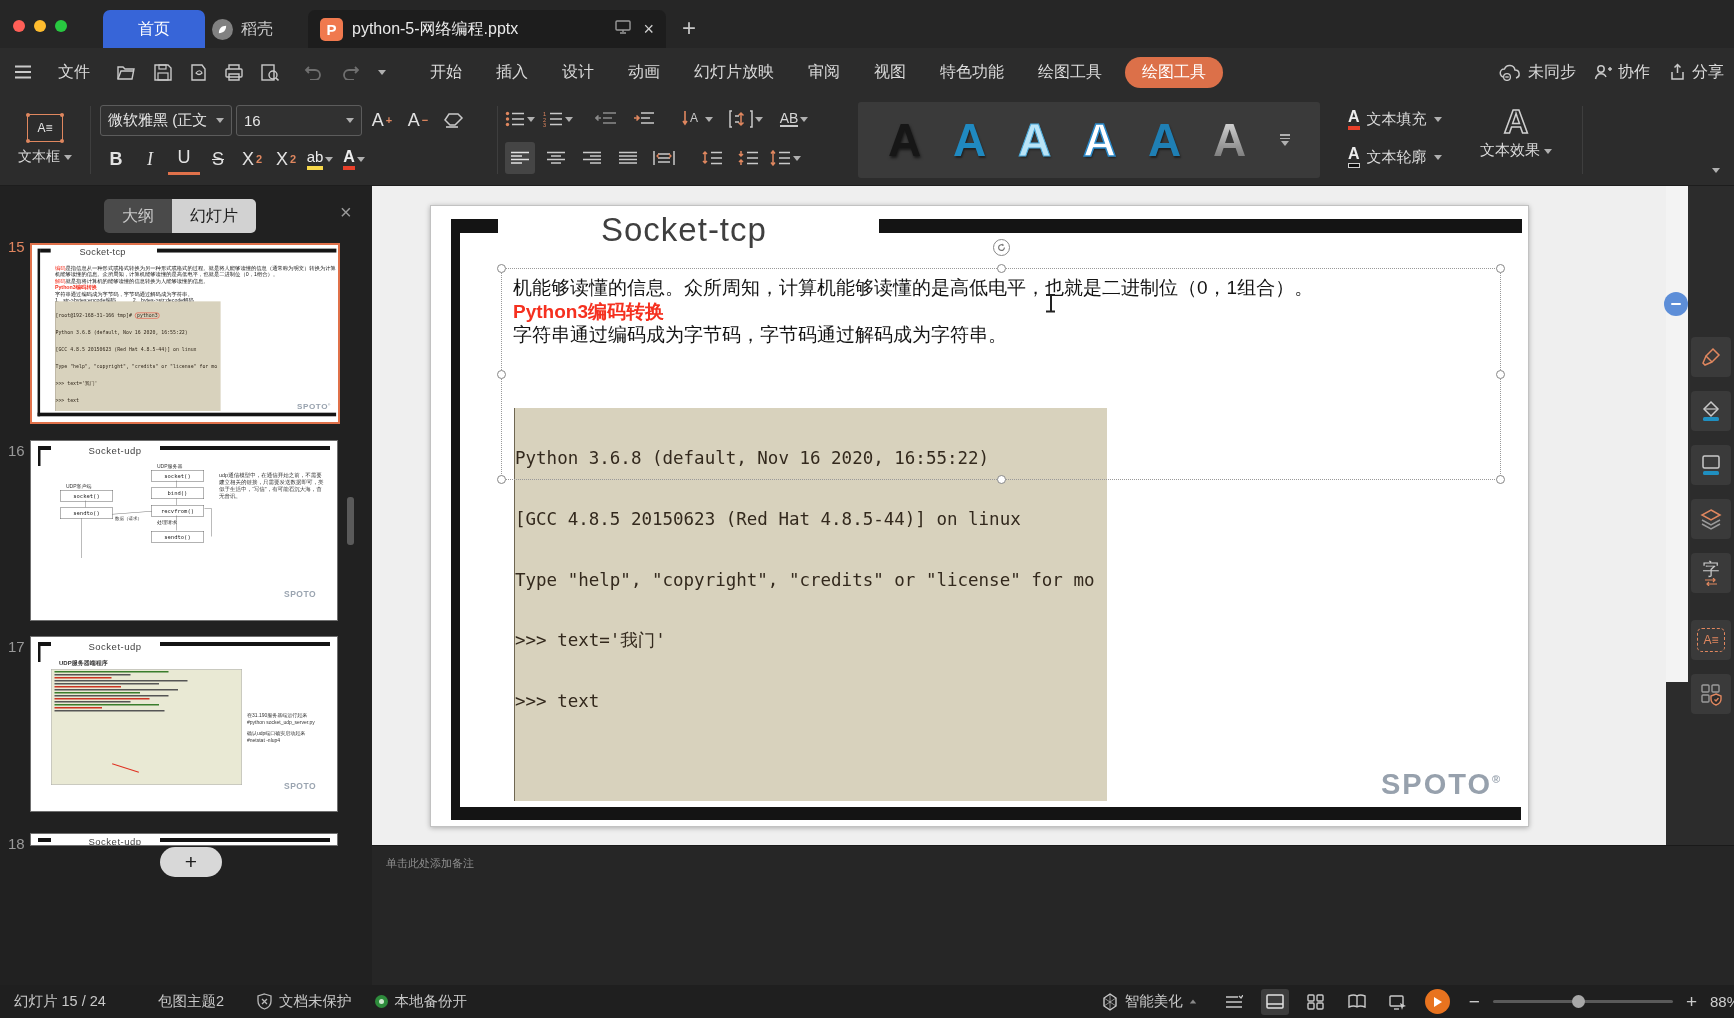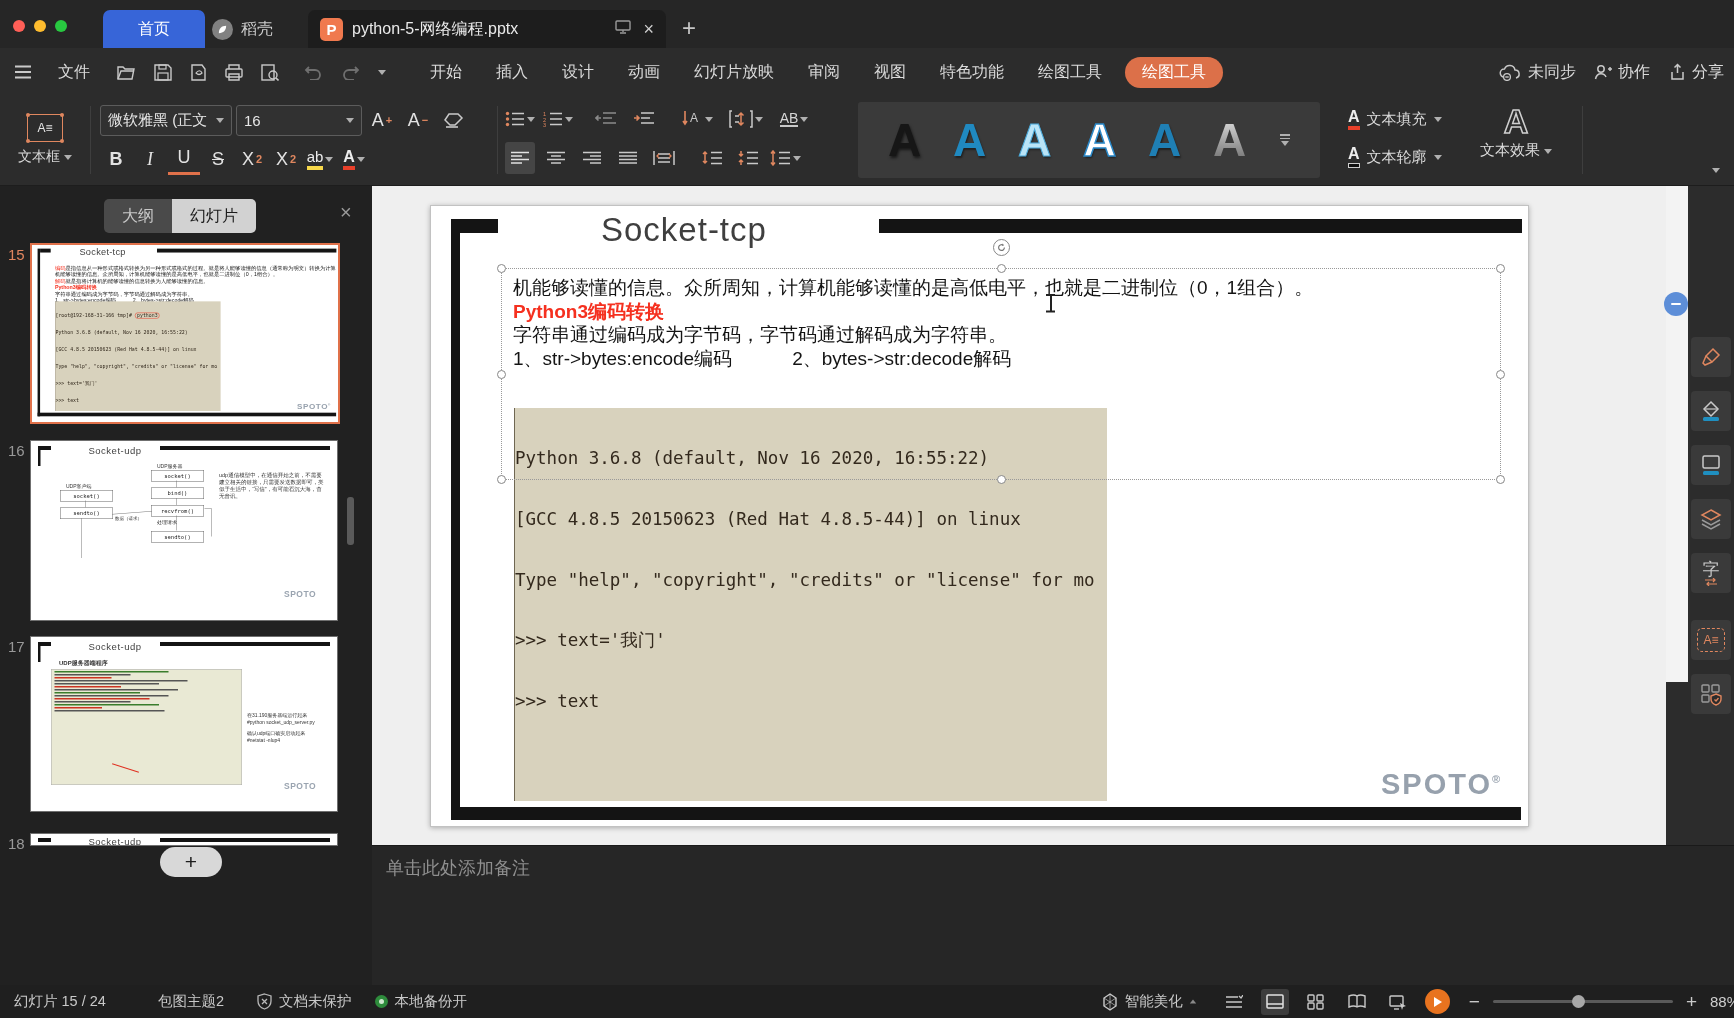--- a/index.html
+++ b/index.html
@@ -119,21 +119,21 @@
 
   
   .rightstrip{position:absolute;left:1666px;top:186px;width:22px;height:496px;background:#f3f3f3;}
   .bluemin{position:absolute;left:1664px;top:292px;width:24px;height:24px;border-radius:50%;background:#5d8ed8;display:flex;align-items:center;justify-content:center;}
   .bluemin i{width:10px;height:2.5px;background:#fff;border-radius:1px;}
   .rail{position:absolute;left:1688px;top:186px;width:46px;height:659px;background:#2c2c2c;}
   .rbtn{position:absolute;left:3px;width:40px;height:40px;background:#3a3a3a;border-radius:4px;display:flex;align-items:center;justify-content:center;}
 
   
   .notes{position:absolute;left:372px;top:845px;width:1362px;height:140px;background:#262626;border-top:1px solid #1a1a1a;box-sizing:border-box;}
-  .notes-text{position:absolute;left:14px;top:10px;font-size:18px;color:#8f8f8f;}
+  .notes-text{position:absolute;left:14px;top:10px;font-size:11px;color:#8f8f8f;}
 
   
   .statusbar{position:absolute;left:0;top:985px;width:1734px;height:33px;background:#1f1f1f;display:flex;align-items:center;font-size:14.5px;color:#c9c9c9;}
   .sb-item{display:flex;align-items:center;gap:6px;white-space:nowrap;}
   .sb-right{position:absolute;right:0;top:0;height:33px;display:flex;align-items:center;gap:13px;padding-right:4px;}
   .greendot{width:13px;height:13px;border-radius:50%;background:#2e8c3c;display:inline-flex;align-items:center;justify-content:center;}
   .greendot i{width:5px;height:5px;border-radius:50%;background:#cfe8cf;}
   .viewbtn{display:flex;align-items:center;justify-content:center;width:28px;height:26px;border-radius:3px;}
   .viewbtn.active{background:#3d3d3d;}
   .playbtn{width:25px;height:25px;border-radius:50%;background:#e8731f;display:flex;align-items:center;justify-content:center;}
@@ -454,21 +454,21 @@
     <div class="rb-collapse"><span class="caret"></span></div>
   </div>
 
   <div class="sidebar">
     <div class="stabs">
       <div class="stab outline">大纲</div>
       <div class="stab slides">幻灯片</div>
     </div>
     <div class="sclose">×</div>
 
-    <div class="thumb-num" style="top:60px;color:#e0855f">15</div>
+    <div class="thumb-num" style="top:52px;color:#e0855f">15</div>
     <div class="thumb sel thumb15" style="top:57px;height:177px">
       <div class="t15-wrap">
 
         <div class="slide-surface">
           <div class="dbar" style="left:20px;top:13px;width:9px;height:601px"></div>
           <div class="dbar" style="left:29px;top:13px;width:38px;height:14px"></div>
           <div class="dbar" style="left:448px;top:13px;width:643px;height:14px"></div>
           <div class="dbar" style="left:20px;top:601px;width:1070px;height:13px"></div>
           <div class="slide-title">Socket-tcp</div>
           <div class="slide-body">
@@ -593,21 +593,20 @@
         <div class="dbar" style="left:20px;top:13px;width:9px;height:601px"></div>
         <div class="dbar" style="left:29px;top:13px;width:38px;height:14px"></div>
         <div class="dbar" style="left:448px;top:13px;width:643px;height:14px"></div>
         <div class="dbar" style="left:20px;top:601px;width:1070px;height:13px"></div>
         <div class="slide-title">Socket-tcp</div>
 
         <div class="slide-body">
           <div>机能够读懂的信息。众所周知，计算机能够读懂的是高低电平，也就是二进制位（0，1组合）。</div>
           <div class="red pyline">Python3编码转换</div>
           <div>字符串通过编码成为字节码，字节码通过解码成为字符串。</div>
-          <div><span>1、str-&gt;bytes:encode编码</span><span class="l6-gap">2、bytes-&gt;str:decode解码</span></div>
         </div>
 
         <div class="terminal">
           <div class="tline">Python 3.6.8 (default, Nov 16 2020, 16:55:22)</div>
           <div class="tline">[GCC 4.8.5 20150623 (Red Hat 4.8.5-44)] on linux</div>
           <div class="tline">Type "help", "copyright", "credits" or "license" for mo</div>
           <div class="tline">&gt;&gt;&gt; text='我门'</div>
           <div class="tline">&gt;&gt;&gt; text</div>
           
           

